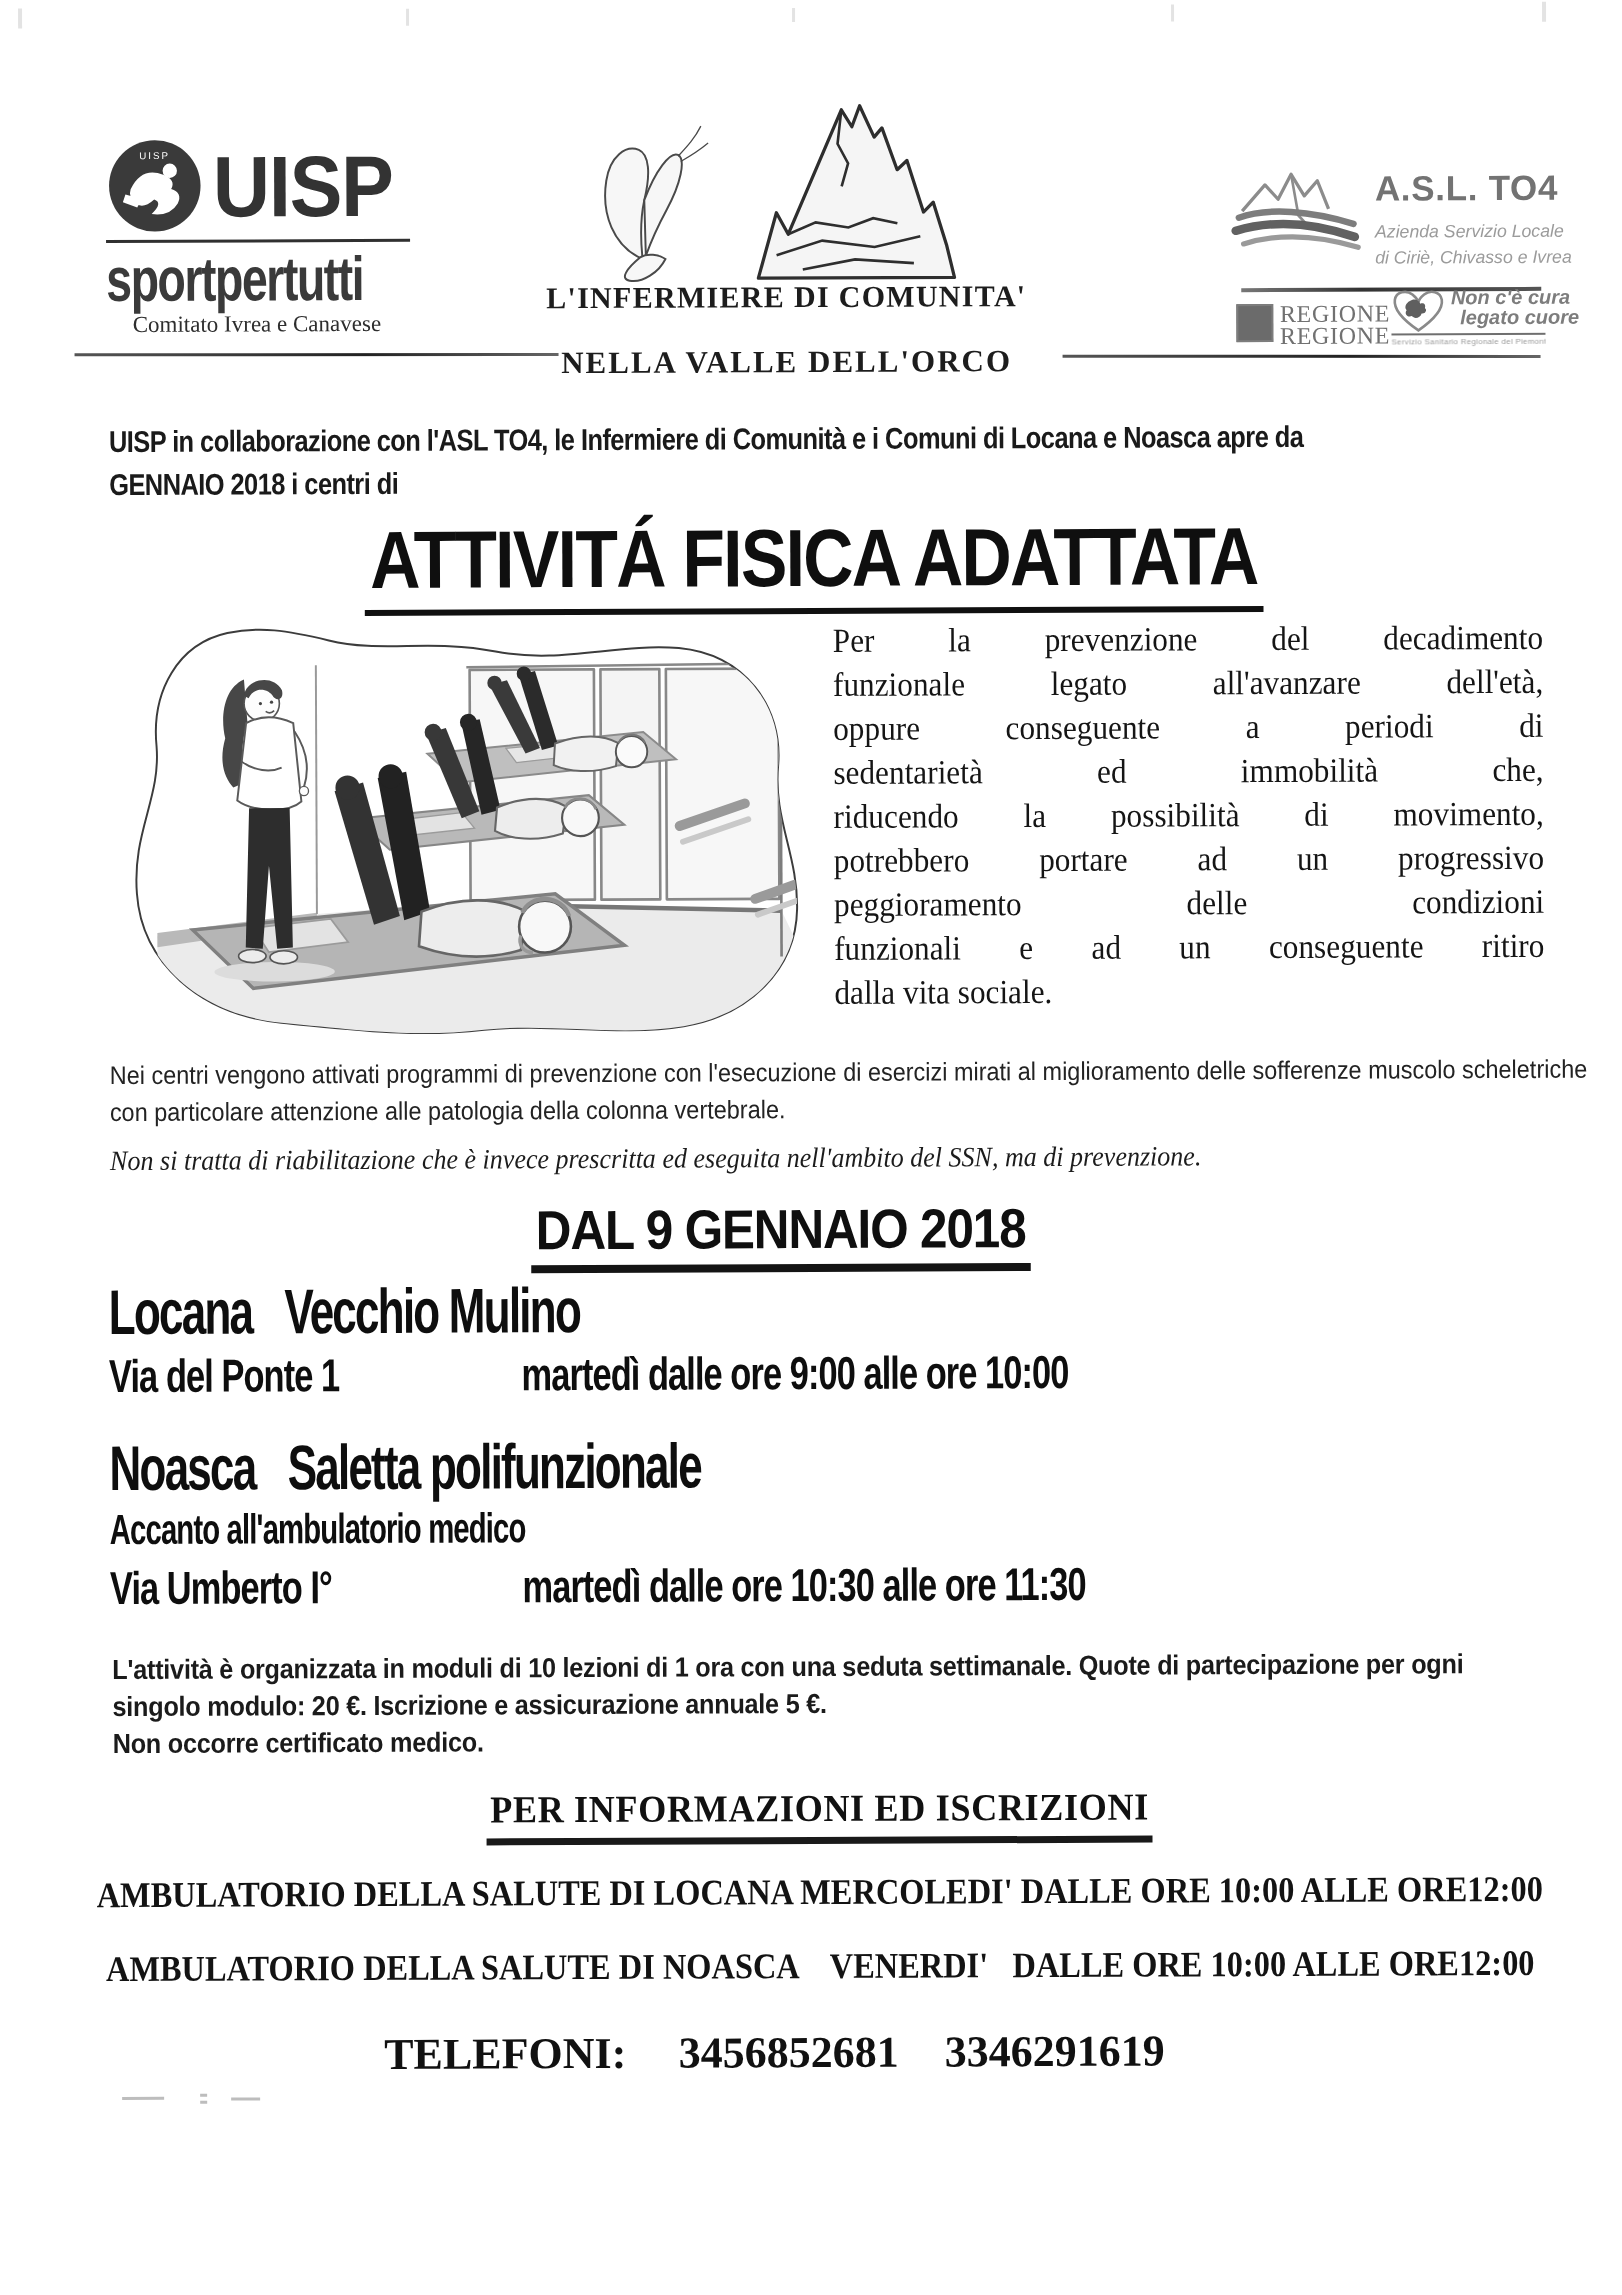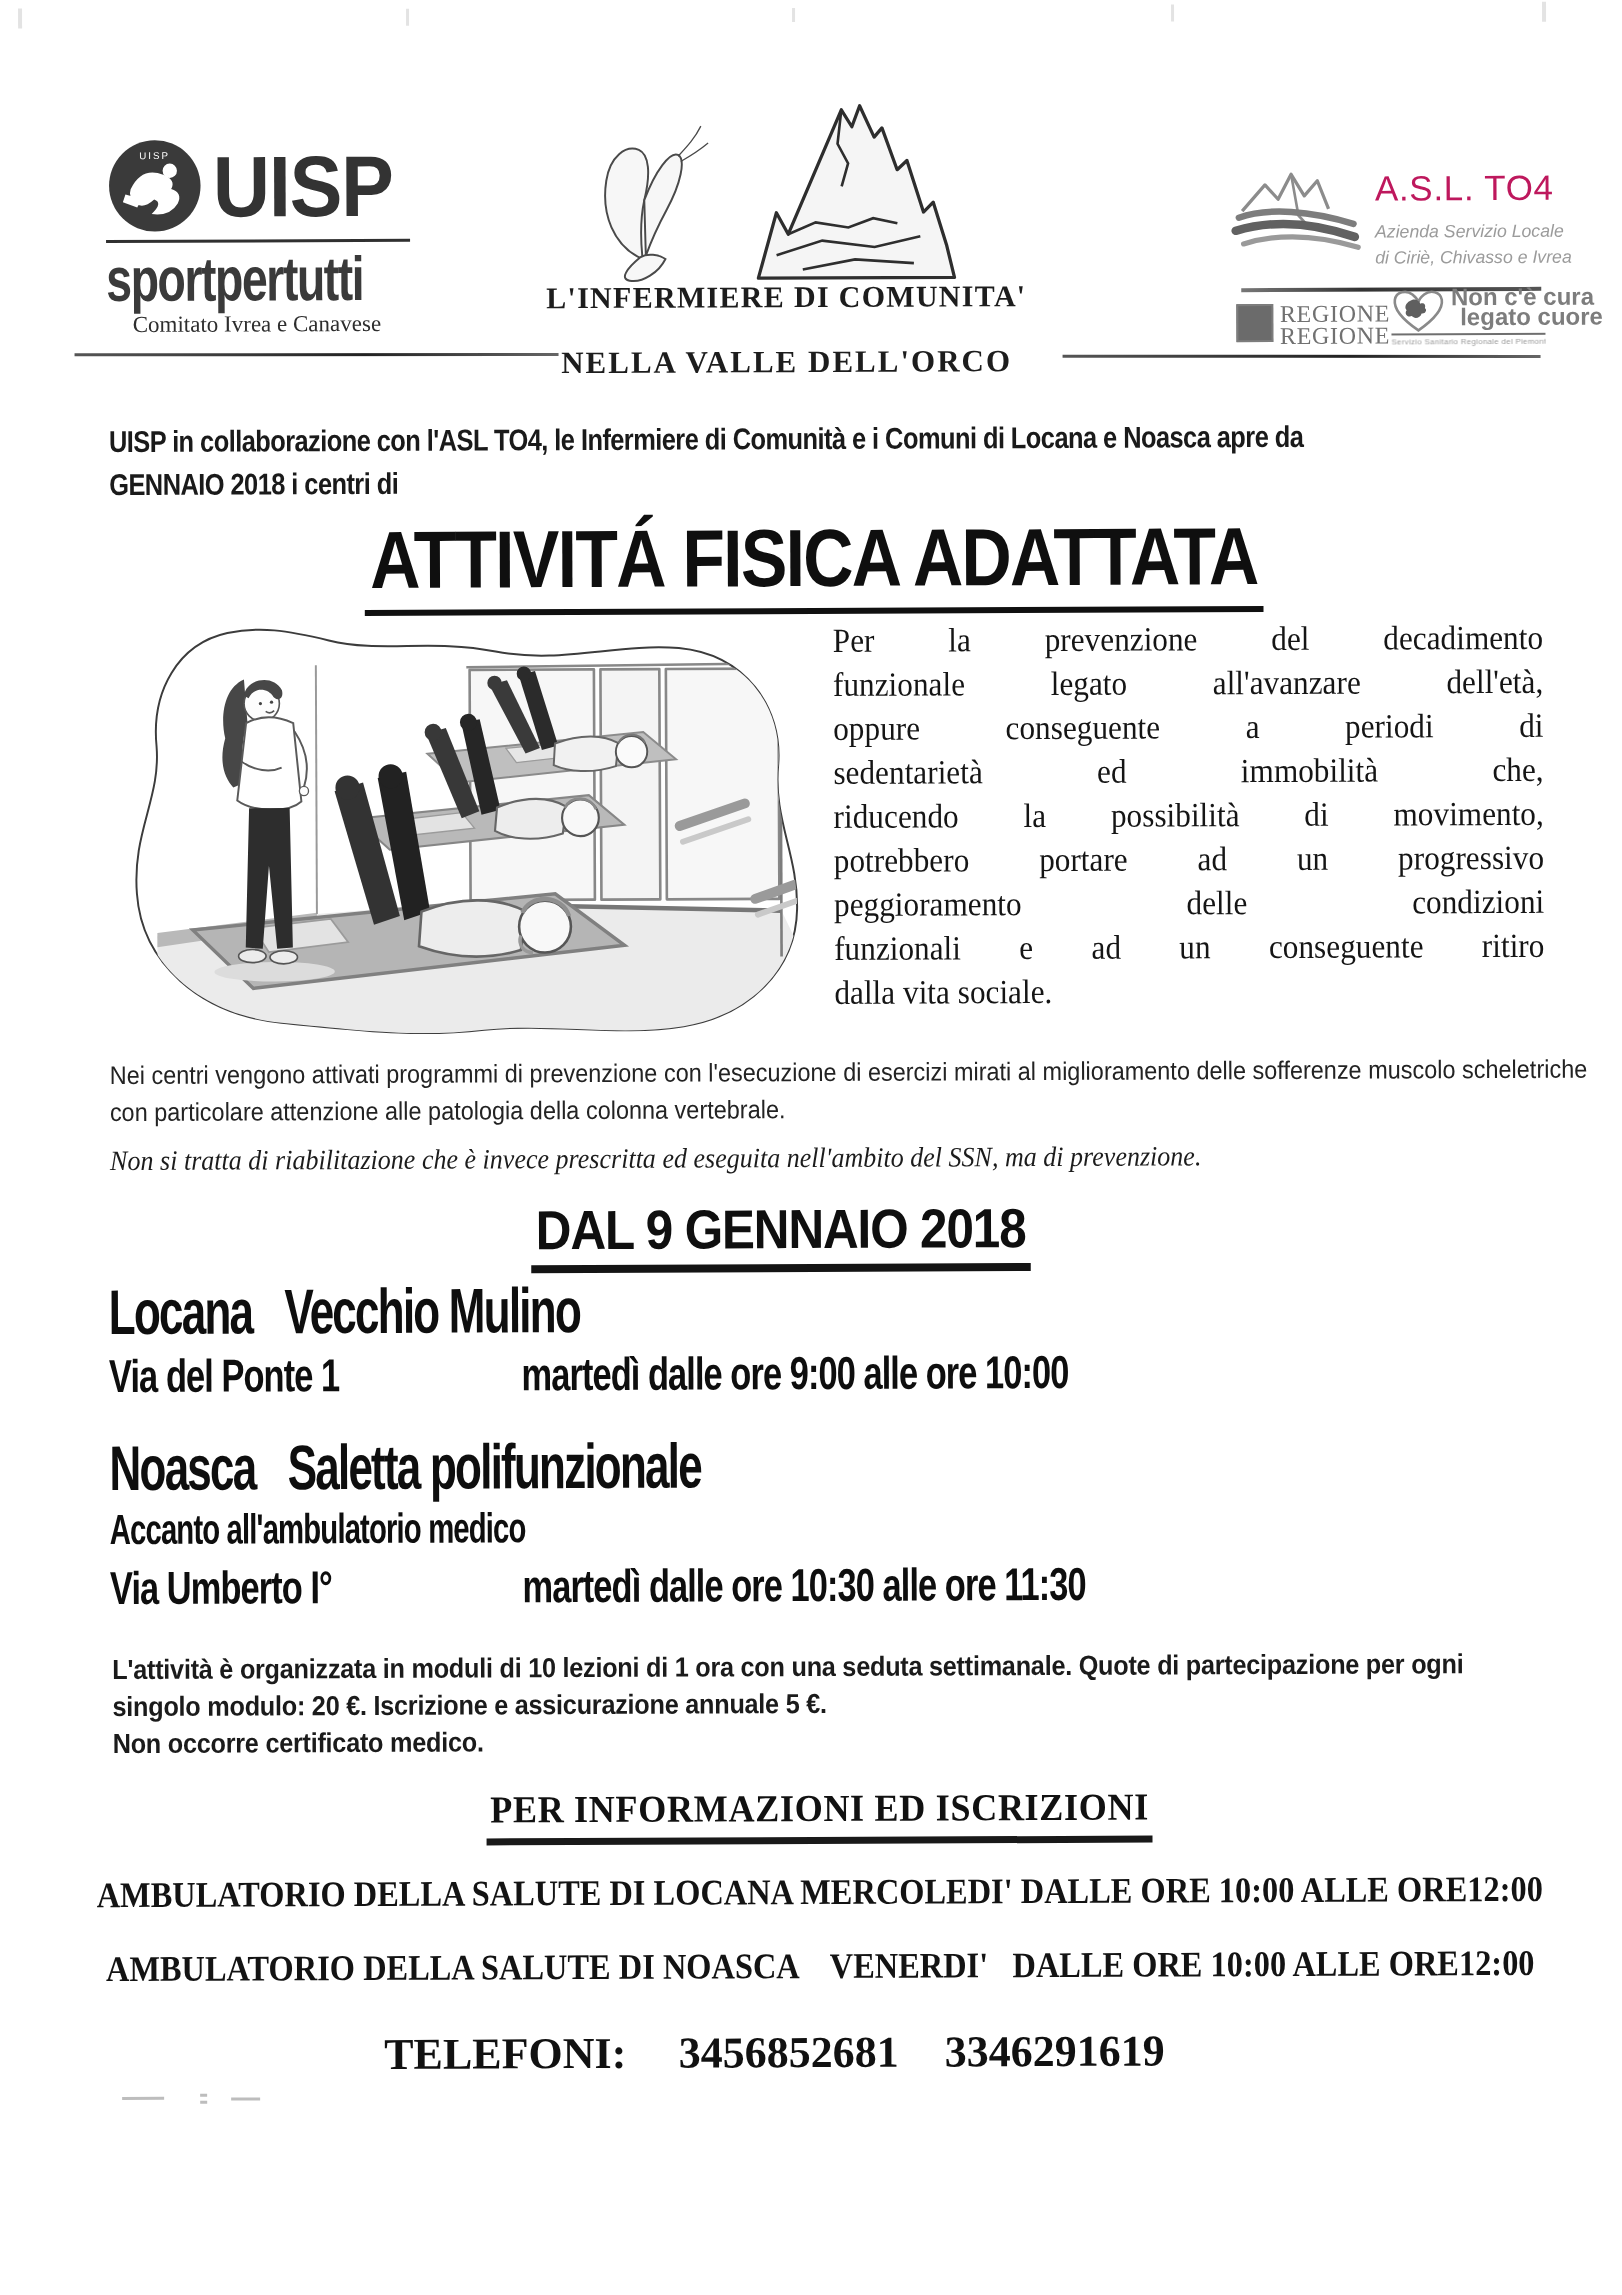--- a/index.html
+++ b/index.html
@@ -18,28 +18,28 @@
   .uisp-word{font-size:62px;font-weight:700;letter-spacing:-2px;color:#3a3a3a;
              transform:scaleX(.75);transform-origin:0 50%;display:inline-block;line-height:1.05;}
   .uisp-committee{font-family:"Liberation Serif",serif;font-size:23px;color:#2e2e2e;text-align:center;width:301px;}
 
   
   .prog-title{font-family:"Liberation Serif",serif;font-weight:700;font-size:30px;letter-spacing:1.3px;color:#1d1d1d;}
   .prog-sub{font-family:"Liberation Serif",serif;font-weight:700;font-size:31px;letter-spacing:2px;color:#1d1d1d;}
   .side-rule{height:3.3px;background:linear-gradient(90deg,#555,#222 60%,#666);}
 
   
-  .asl-name{font-size:35px;color:#be185d;letter-spacing:0.7px;font-weight:400;}
+  .asl-name{font-size:35px;color:#737373;letter-spacing:0.7px;font-weight:700;}
   .asl-desc{font-style:italic;font-size:17.7px;color:#9b9b9b;line-height:26px;}
   .asl-rule{height:3.9px;background:linear-gradient(90deg,#777,#333 40%,#555);}
   .regione-wrap{display:flex;gap:6.5px;align-items:flex-start;}
   .regione-square{width:37px;height:38px;background:#6b6b6b;box-shadow:inset 0 0 0 2px #7d7d7d;}
   .regione-text{font-family:"Liberation Serif",serif;font-size:24px;line-height:21.6px;color:#717171;letter-spacing:0.7px;}
   .heart-wrap{display:flex;align-items:flex-start;gap:2.6px;}
-  .heart-motto{font-size:24px;line-height:20px;color:#7d7d7d;font-weight:700;}
+  .heart-motto{font-size:20px;line-height:20px;color:#7d7d7d;font-weight:700;font-style:italic;}
   .heart-caption{font-size:7.9px;color:#9a9a9a;border-top:2px solid #6f6f6f;padding-top:2px;width:154px;
                  filter:blur(0.3px);letter-spacing:0.3px;white-space:nowrap;overflow:hidden;}
 
   
   .intro-line{font-size:30px;font-weight:700;letter-spacing:-0.7px;white-space:nowrap;
               transform:scaleX(.85);transform-origin:0 50%;line-height:43px;color:#1a1a1a;}
 
   
   .impact{font-weight:700;display:inline-block;}
   .main-title{font-size:81px;letter-spacing:-2px;transform:scaleX(.86);transform-origin:50% 50%;

